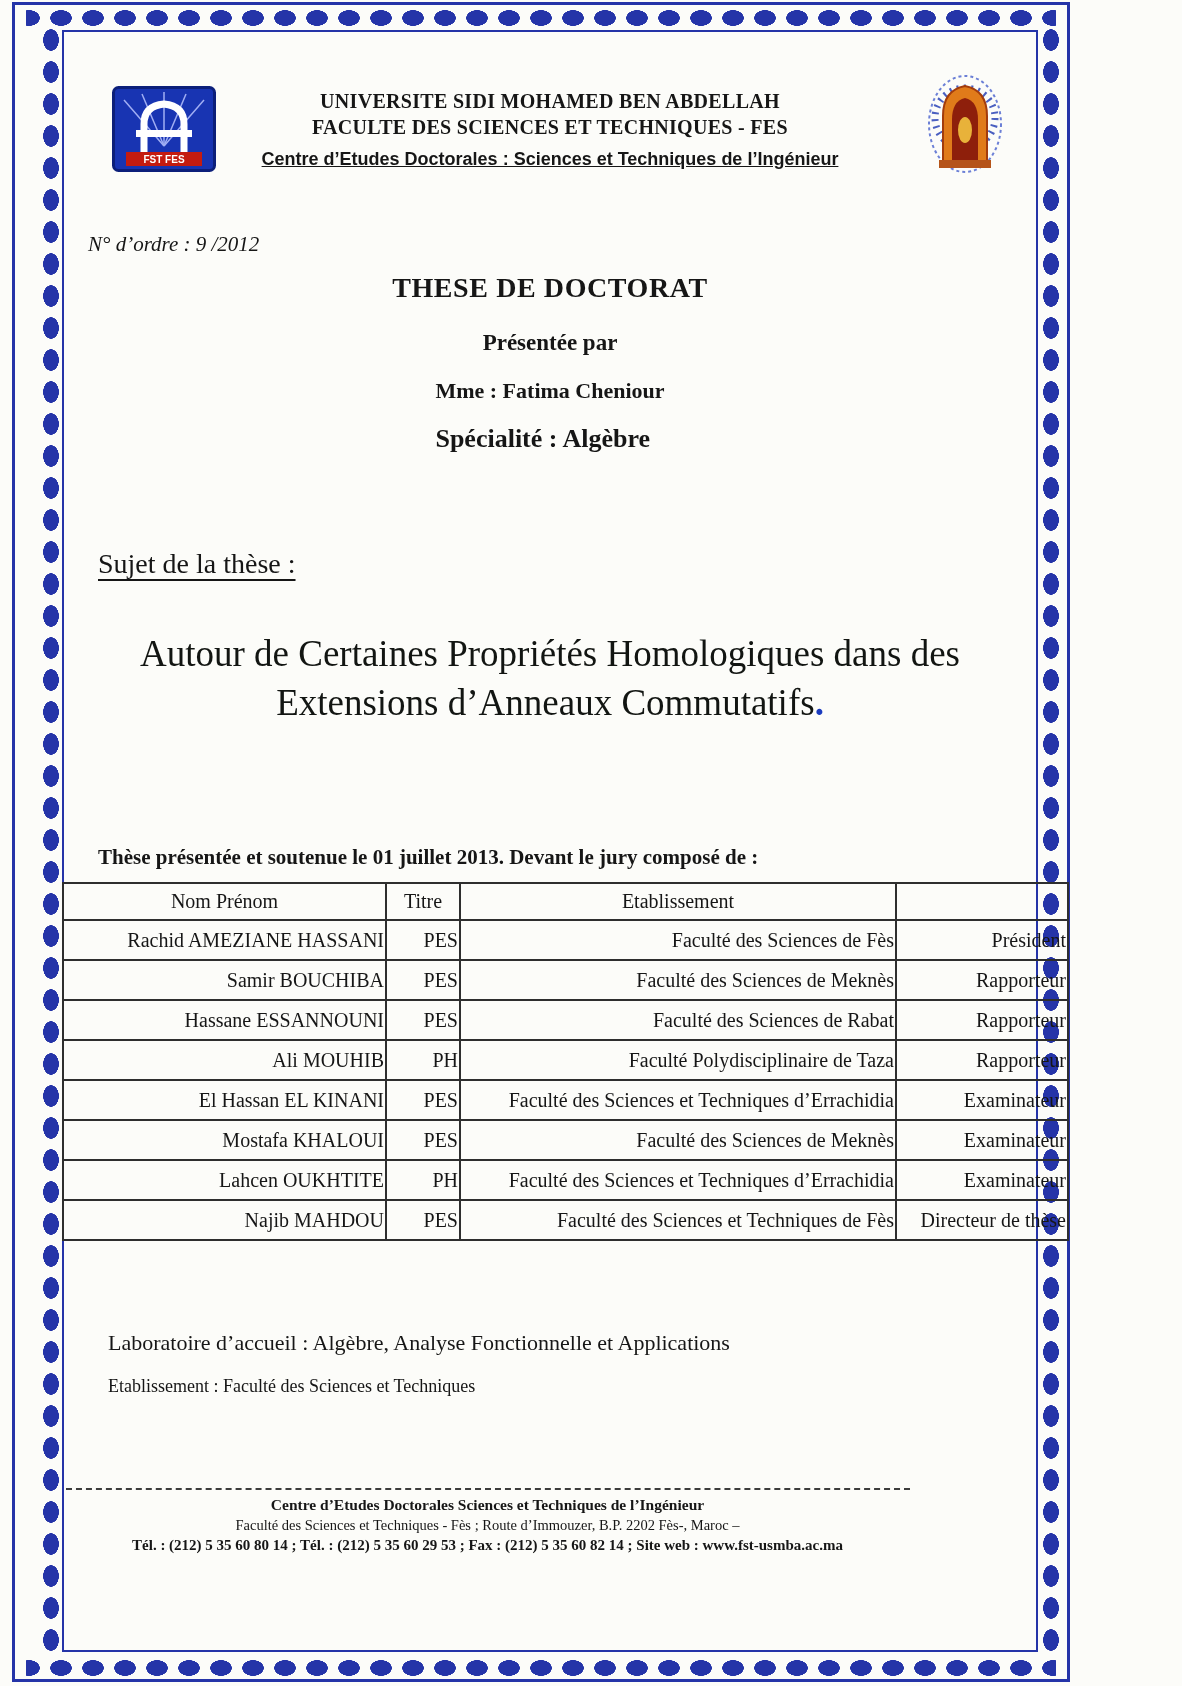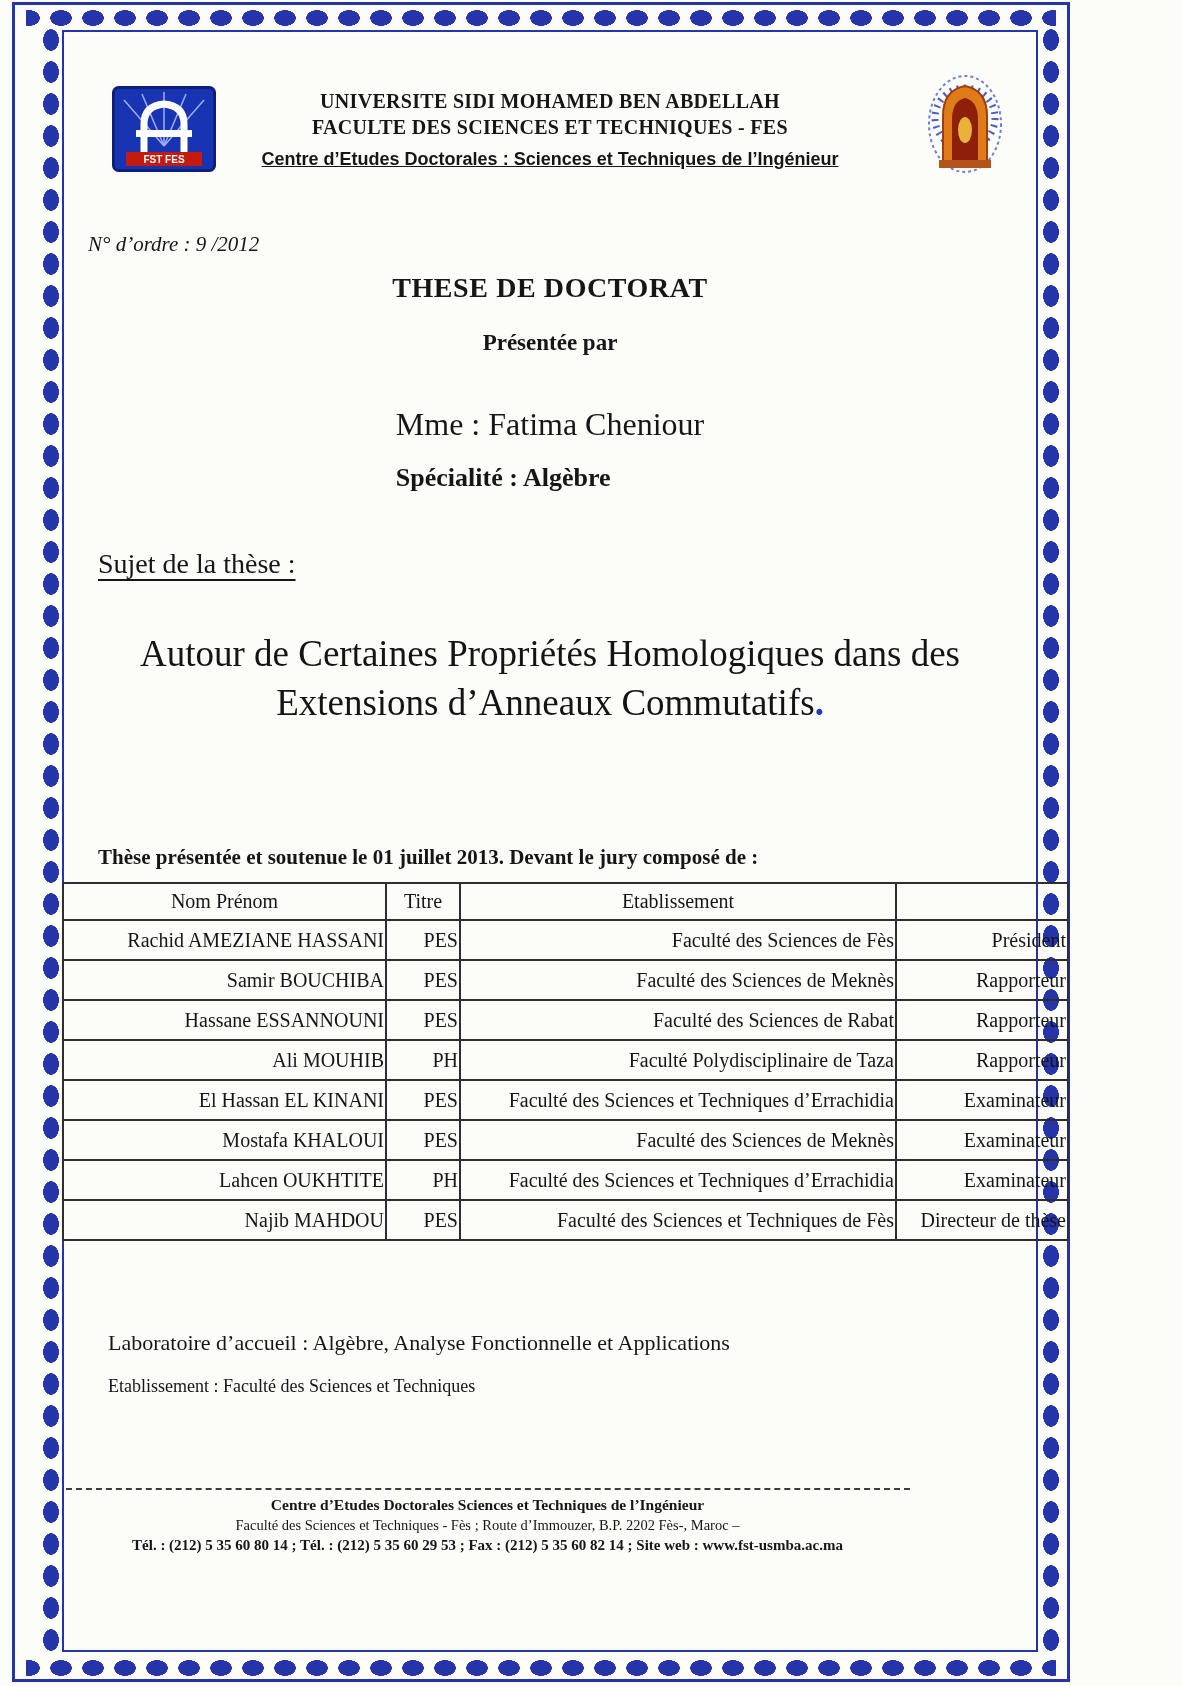--- a/index.html
+++ b/index.html
@@ -54,21 +54,21 @@
     font-size:18px;font-weight:bold;text-decoration:underline;
     margin-top:10px;
   }
   .order-line{position:absolute;left:88px;top:208px;font-size:21px;font-style:italic;margin-top:24px;}
 
   
   .center-block{position:absolute;left:62px;top:272px;width:976px;text-align:center;}
   .doc-type{font-size:28px;font-weight:bold;letter-spacing:.6px;}
   .presented{margin-top:26px;font-size:23px;font-weight:bold;}
   .author-group{margin-top:22px;display:inline-block;text-align:left;}
-  .author{font-size:32px;font-weight:normal;margin-top:28px;}
+  .author{font-size:22px;font-weight:bold;}
   .specialty{margin-top:20px;font-size:26px;font-weight:bold;}
 
   .subject{
     position:absolute;left:98px;top:548px;
     font-size:28px;text-decoration:underline;text-underline-offset:6px;
   }
   .thesis-title{
     position:absolute;left:62px;top:630px;width:976px;
     text-align:center;font-size:37px;line-height:1.32;color:#121512;
   }

